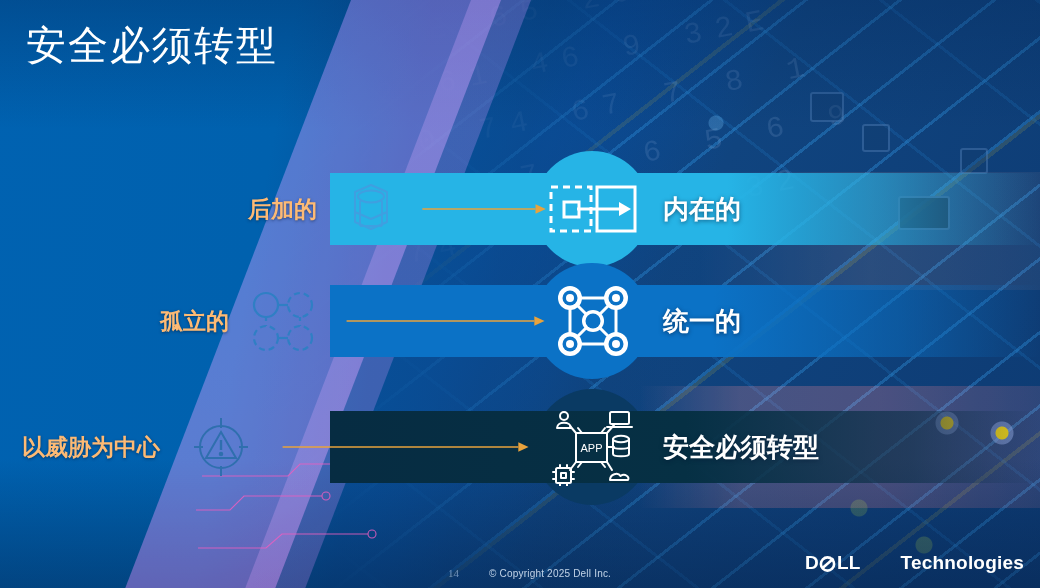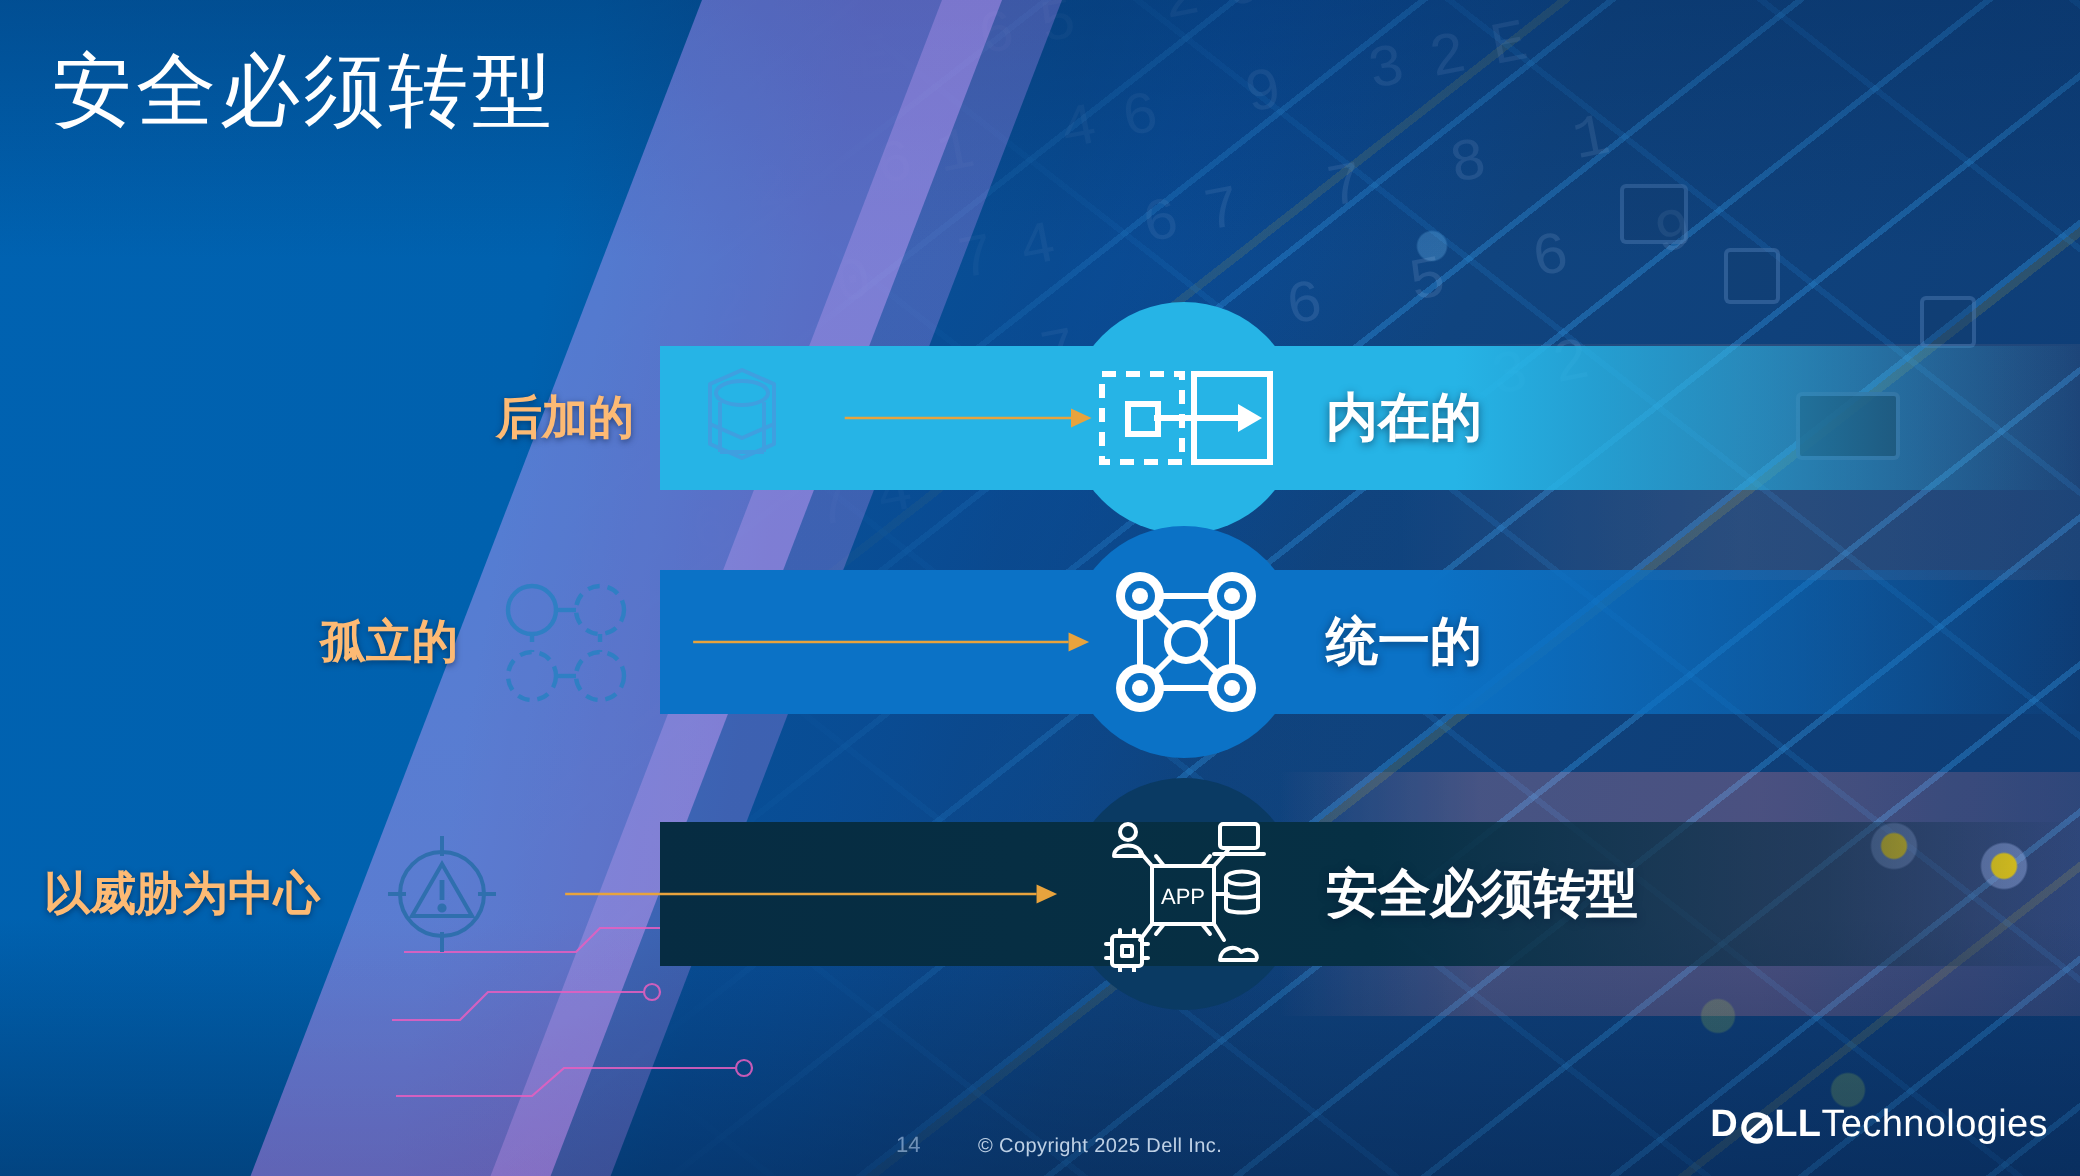--- a/index.html
+++ b/index.html
@@ -132,33 +132,33 @@
   .right-icon { position:absolute; top:50%; transform:translateY(-50%); }
   .right-label {
     position:absolute; top:50%; transform:translateY(-50%);
     color:#ffffff; font-size:26px; font-weight:700; white-space:nowrap;
     text-shadow:0 1px 4px rgba(0,20,50,.55);
   }
 
   
   .page-num {
     position:absolute; left:448px; top:567px;
-    color:rgba(190,215,245,.55); font-size:11px;
+    color:rgba(190,215,245,.55); font-size:11px;font-family:Liberation Serif, serif;
   }
   .copyright {
     position:absolute; left:489px; top:568px;
     color:rgba(222,236,252,.85); font-size:10px; letter-spacing:.2px;
   }
   .logo {
     position:absolute; right:16px; top:552px;
     display:flex; align-items:center;
     color:#ffffff; font-size:19px; letter-spacing:.2px;
   }
   .logo .dell { font-weight:700; display:flex; align-items:center; }
-  .logo .tech { font-weight:400; }
+  .logo .tech { font-weight:700;margin-left:40px; }
   .logo svg { display:block; }
 </style>
 </head>
 <body>
 
 <div class="slide">
 
   <div class="bg-base"></div>
   <div class="bg-circuit"></div>
   <div class="bg-warm"></div>

